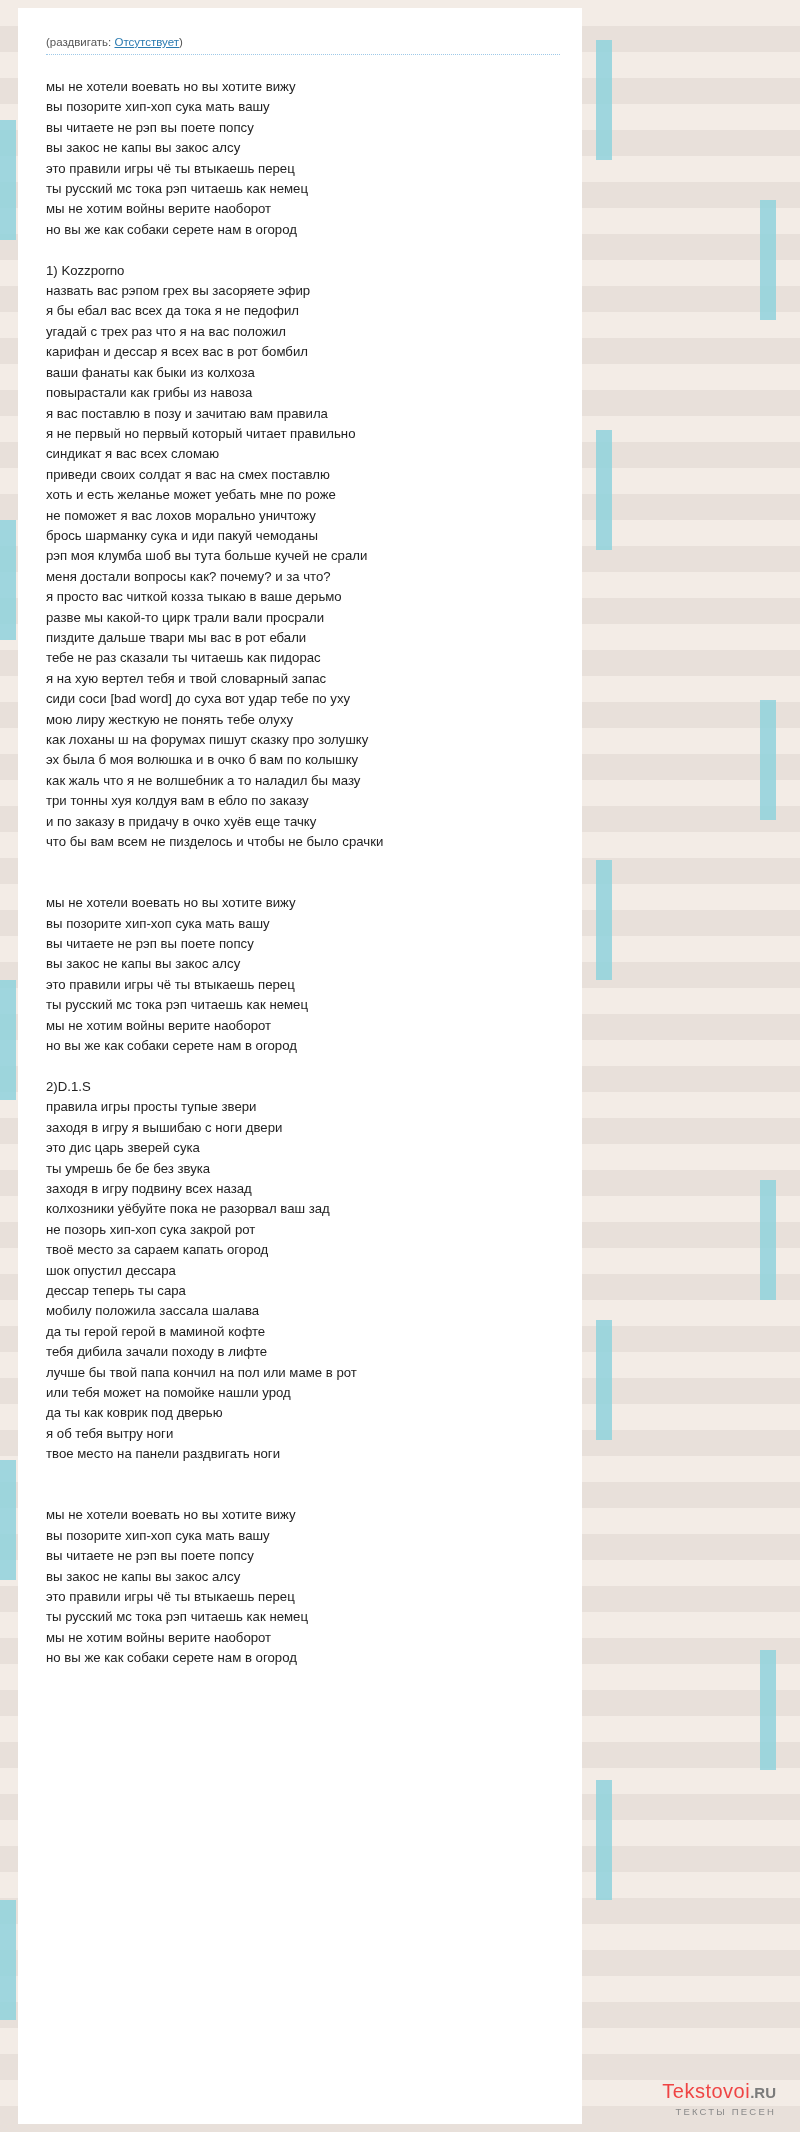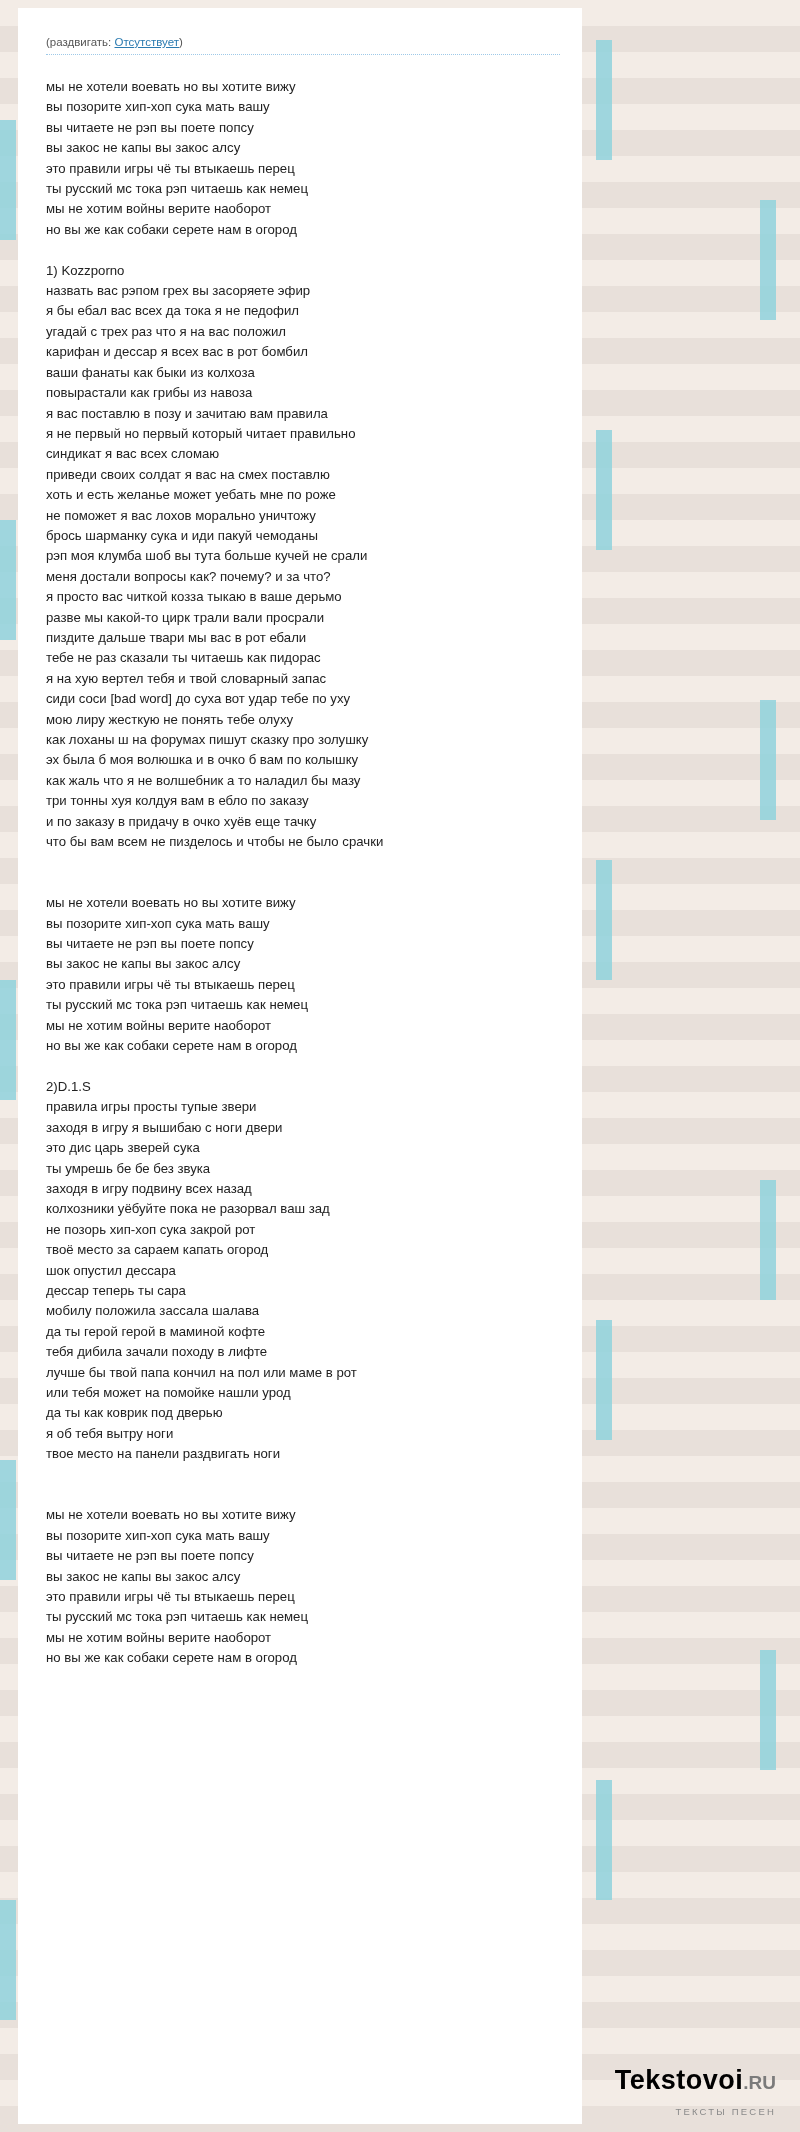--- a/index.html
+++ b/index.html
@@ -77,36 +77,36 @@
     word-wrap: break-word;
   }
   .footer-logo {
     position: absolute;
     right: 24px;
     bottom: 16px;
     text-align: right;
     line-height: 1;
   }
   .logo-main {
-    font-size: 27px;
-    font-weight: bold;
-    color: #000000;
+    font-size: 20px;
+    font-weight: normal;
+    color: #ef4444;
     letter-spacing: .5px;
   }
   .logo-ru {
-    font-size: 19px;
+    font-size: 15px;
     font-weight: bold;
     color: #7b7b7b;
   }
   .logo-sub {
     display: block;
     font-size: 9.5px;
     color: #8a8a8a;
     letter-spacing: 2.2px;
-    margin-top: 13px;
+    margin-top: 6px;
   }
 </style>
 </head>
 <body>
 
 <div class="page-bg"></div>
 
 <div class="side-accents">
   <div class="accent" style="left:0px;  top:120px;"></div>
   <div class="accent" style="left:0px;  top:520px;"></div>

